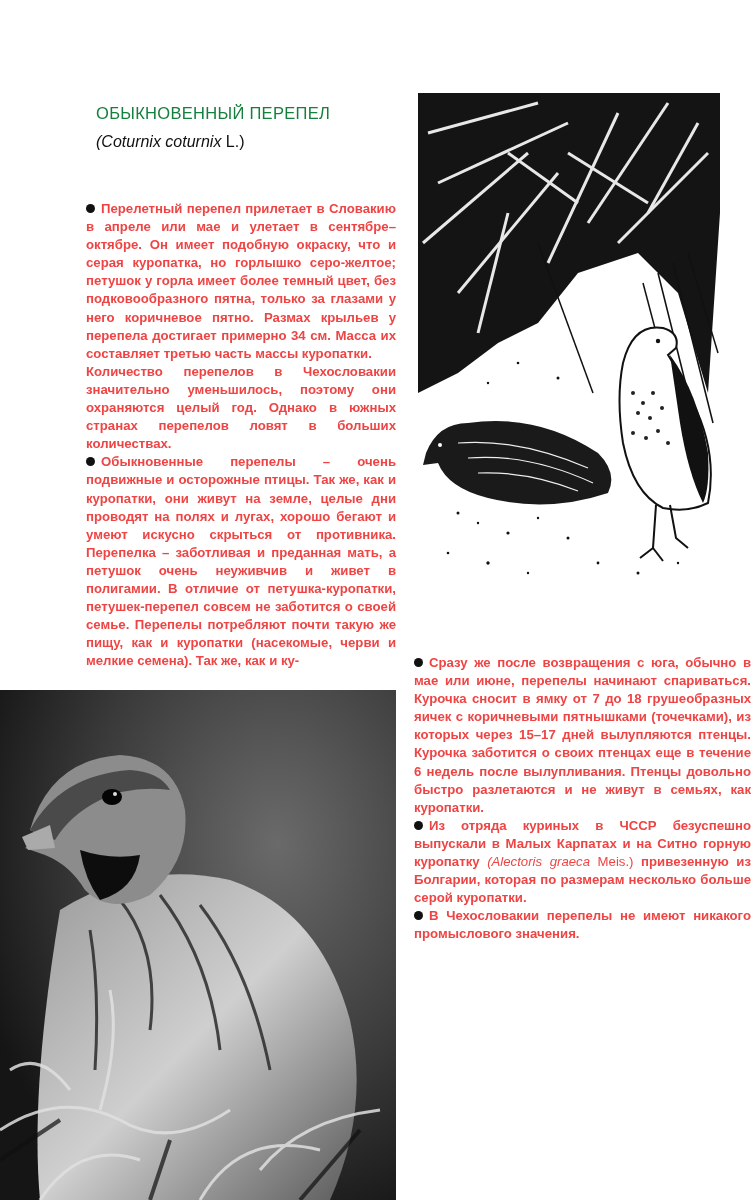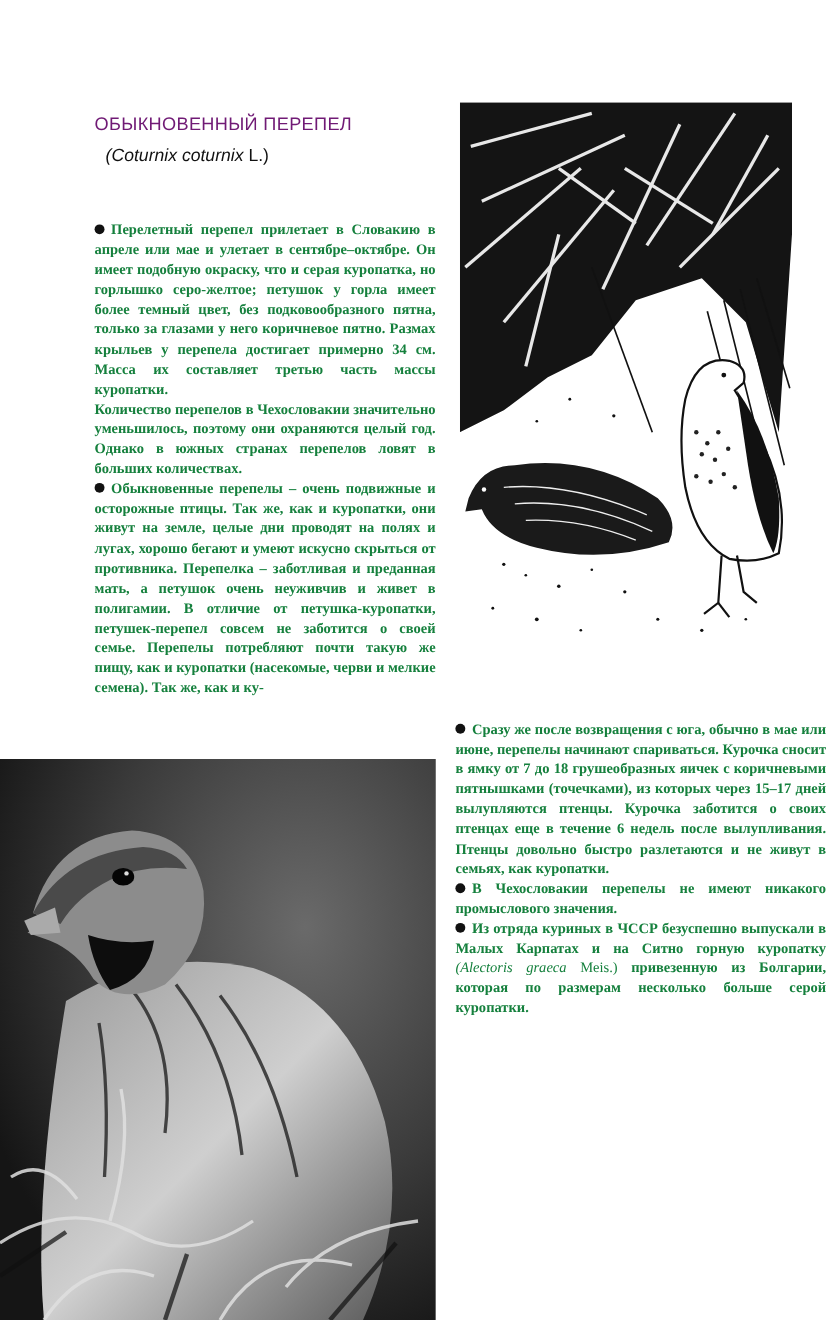--- a/index.html
+++ b/index.html
@@ -2,31 +2,31 @@
 <html><head>
 <meta charset="utf-8">
 <style>
   html, body { margin: 0; padding: 0; }
   body {
     width: 755px; height: 1200px; position: relative; overflow: hidden;
     background: #ffffff; color: #111;
     font-family: "Liberation Sans", "DejaVu Sans", sans-serif;
   }
   .title {
-    position: absolute; left: 86px; top: 93px;
-    font-size: 16.5px; letter-spacing: 0.3px; color: #701a75; font-weight: normal;
+    position: absolute; left: 96px; top: 93px;
+    font-size: 16.5px; letter-spacing: 0.3px; color: #15803d; font-weight: normal;
   }
   .latin {
     position: absolute; left: 96px; top: 133px;
     font-size: 16px; font-style: italic; color: #111;
   }
   .latin .auth { font-style: normal; }
   .col {
     position: absolute; font-size: 13.2px; line-height: 18.1px;
-    text-align: justify; color: #15803d; font-weight: bold; font-family: Liberation Serif, serif;
+    text-align: justify; color: #ef4444; font-weight: bold;
     -webkit-text-stroke: 0px;
   }
   .col p { margin: 0; }
   .left-col { left: 86px; top: 200px; width: 310px; }
   .right-col { left: 414px; top: 654px; width: 337px; }
   .bullet::before {
     content: ""; display: inline-block; width: 9px; height: 9px;
     border-radius: 50%; background: #111; margin-right: 6px; vertical-align: 0px;
   }
   .col .nb { font-weight: bold; }
@@ -171,15 +171,15 @@
     <g stroke="#101010" stroke-width="4" fill="none" opacity="0.7">
       <path d="M0 470 L60 430"></path>
         <path d="M300 510 L360 440"></path>
         <path d="M150 510 L170 450"></path>
     </g>
   </svg>
 </div>
 
 <div class="col right-col">
   <p class="bullet">Сразу же после возвращения с юга, обычно в мае или июне, перепелы начинают спариваться. Курочка сносит в ямку от 7 до 18 грушеобразных яичек с коричневыми пятнышками (точечками), из которых через 15–17 дней вылупляются птенцы. Курочка заботится о своих птенцах еще в течение 6 недель после вылупливания. Птенцы довольно быстро разлетаются и не живут в семьях, как куропатки.</p>
+  <p class="bullet"><span>Из отряда куриных в ЧССР безуспешно выпускали в Малых Карпатах и на Ситно </span><span class="nb">горную куропатку</span><span class="it"> (Alectoris graeca</span><span class="normal"> Meis.)</span><span> привезенную из Болгарии, которая по размерам несколько больше серой куропатки.</span></p>
   <p class="bullet">В Чехословакии перепелы не имеют никакого промыслового значения.</p>
-  <p class="bullet"><span>Из отряда куриных в ЧССР безуспешно выпускали в Малых Карпатах и на Ситно </span><span class="nb">горную куропатку</span><span class="it"> (Alectoris graeca</span><span class="normal"> Meis.)</span><span> привезенную из Болгарии, которая по размерам несколько больше серой куропатки.</span></p>
 </div>
 
 </body></html>

